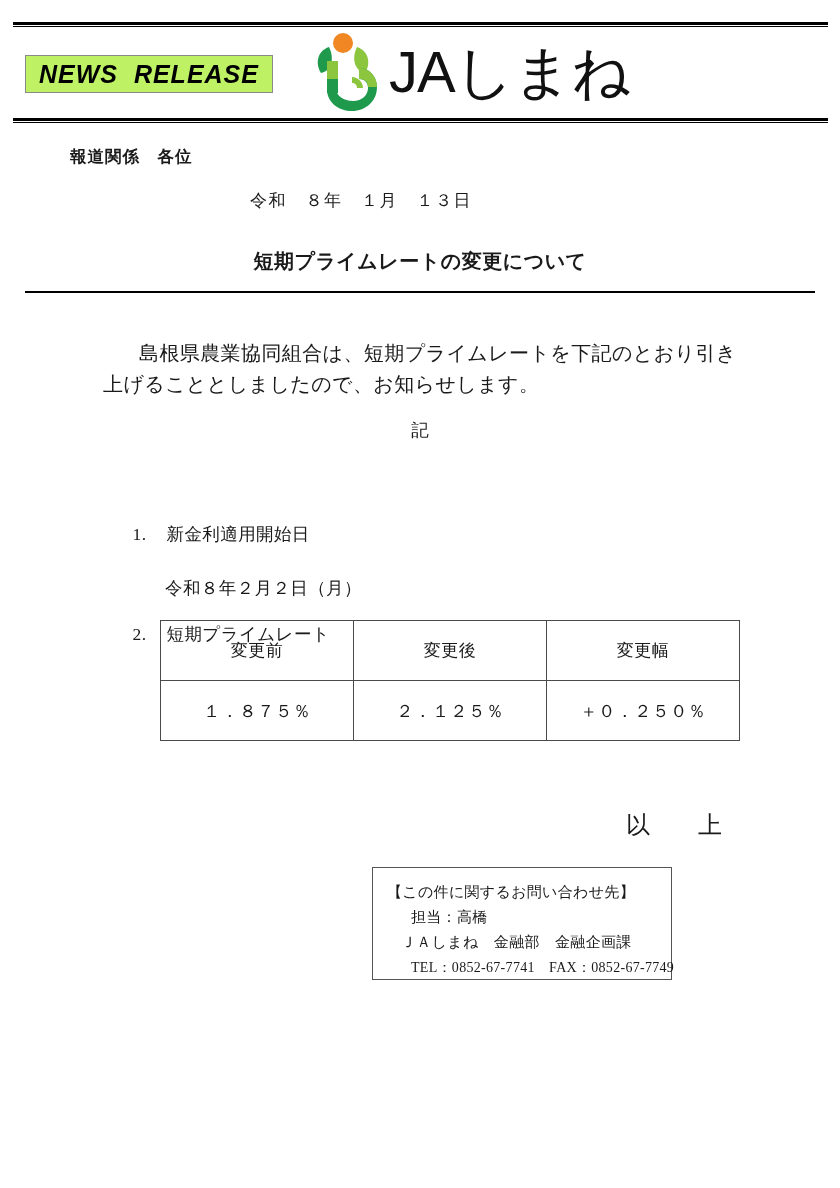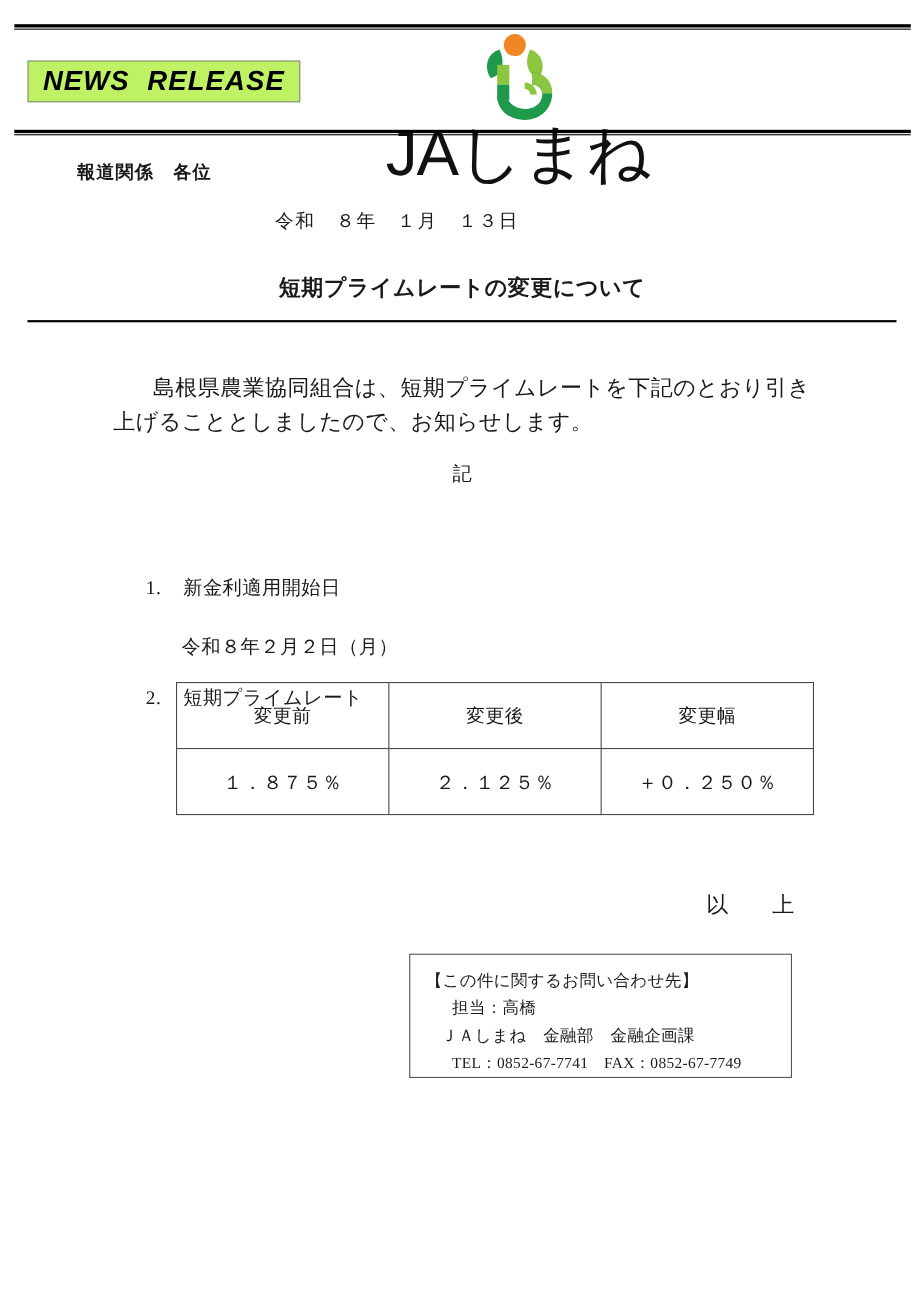--- a/index.html
+++ b/index.html
@@ -69,21 +69,20 @@
   }
 
   #brand-logo {
     position: absolute;
     left: 290px;
     top: 7px;
     width: 330px;
     height: 86px;
     display: flex;
     align-items: center;
-    flex-direction: column;
   }
   #logo-mark {
     width: 80px;
     height: 82px;
     flex: none;
   }
   #brand-name {
     font-family: "Liberation Sans", sans-serif;
     font-size: 58px;
     line-height: 1;
@@ -197,29 +196,29 @@
   }
   #rate-table td { font-size: 17.5px; }
 
   
   #closing-mark {
     position: absolute;
     left: 0;
     top: 809px;
     width: 722px;
     text-align: right;
-    font-size: 20px;
+    font-size: 24px;
     white-space: pre;
   }
 
   #contact-box {
     position: absolute;
     left: 372px;
     top: 867px;
-    width: 348px;
+    width: 300px;
     height: 113px;
     border: 1px solid #555;
     box-sizing: border-box;
     padding: 12px 0 0 14px;
   }
   .contact-line {
     font-size: 15px;
     line-height: 25px;
     letter-spacing: 0.3px;
     white-space: pre;

